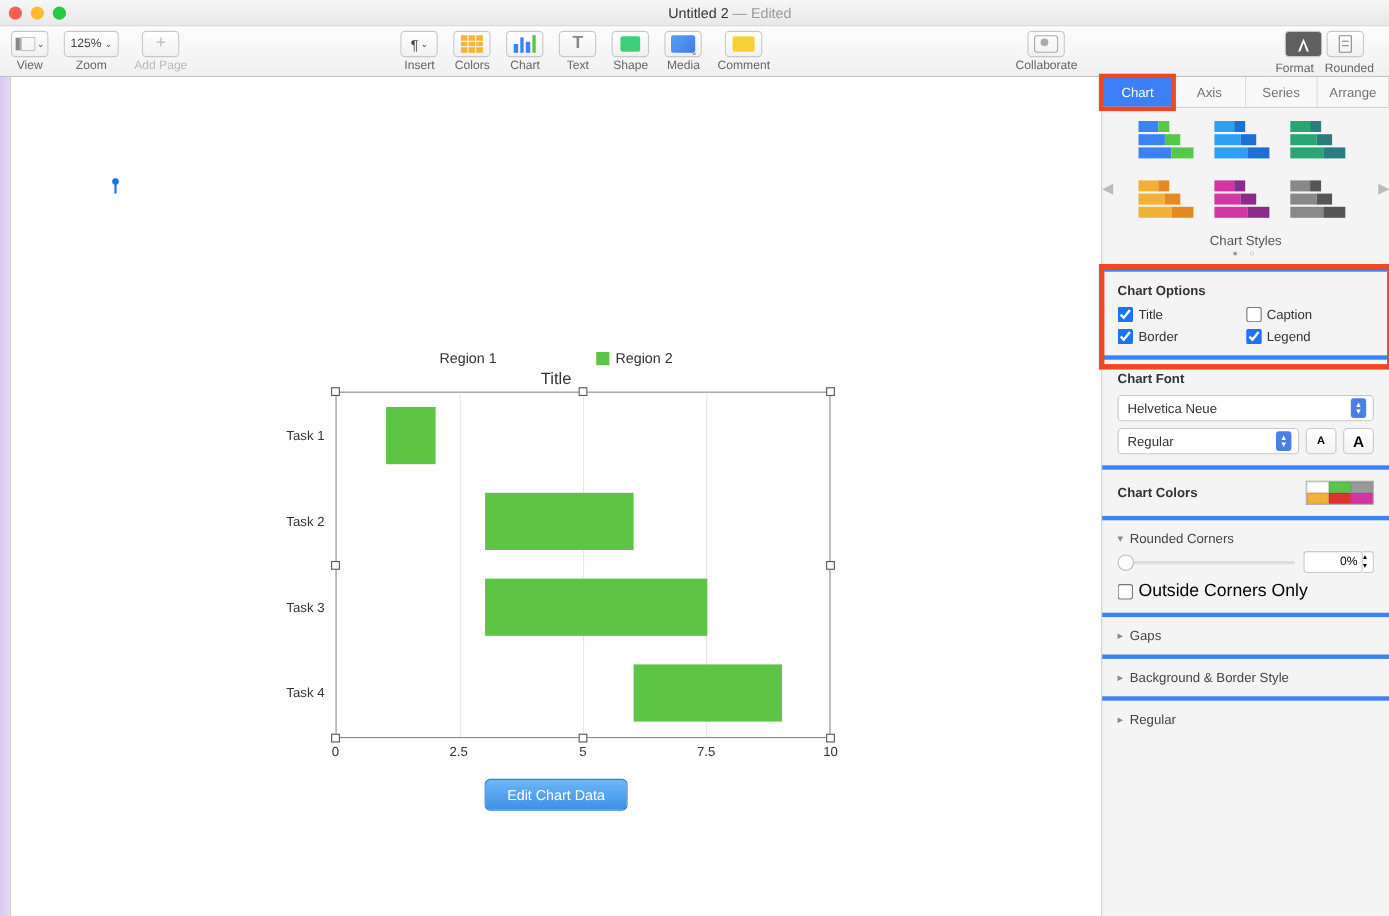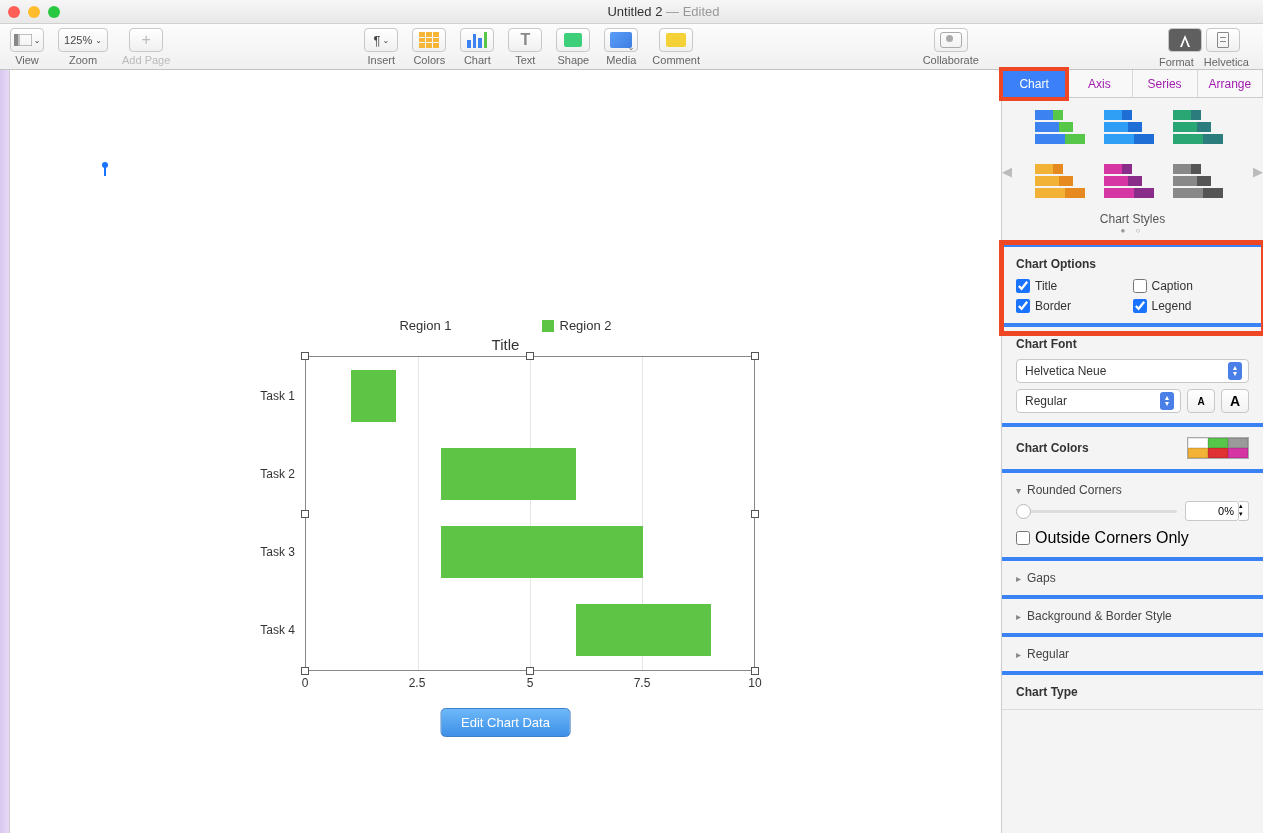--- a/index.html
+++ b/index.html
@@ -32,21 +32,21 @@
 .chart-title{position:absolute;top:266px;left:0;right:0;text-align:center;font-size:15px;color:#333;}
 .chart-box{position:absolute;top:286px;left:295px;width:450px;height:315px;border:1px solid #888;background:#fff;}
 .chart-box .vgrid{position:absolute;top:0;bottom:0;width:1px;background:#e5e5e5;}
 .sel-handle{position:absolute;width:8px;height:8px;background:#fff;border:1px solid #555;}
 .bar{position:absolute;height:52px;background:#5ec445;}
 .y-label{position:absolute;font-size:12px;color:#333;text-align:right;width:60px;}
 .x-label{position:absolute;font-size:12px;color:#333;transform:translateX(-50%);}
 .edit-btn{position:absolute;top:638px;left:50%;transform:translateX(-50%);padding:6px 20px;background:linear-gradient(#6db8f9,#3e90e8);color:#fff;border:1px solid #3a7fc8;border-radius:5px;font-size:13px;}
 .sidebar{width:262px;background:#f4f4f4;border-left:1px solid #ccc;display:flex;flex-direction:column;}
 .sb-tabs{display:flex;height:28px;border-bottom:1px solid #ccc;position:relative;}
-.sb-tab{flex:1;display:flex;align-items:center;justify-content:center;font-size:12px;color:#a21caf;border-right:1px solid #d8d8d8;background:#f8f8f8;}
+.sb-tab{flex:1;display:flex;align-items:center;justify-content:center;font-size:12px;color:#737373;border-right:1px solid #d8d8d8;background:#f8f8f8;}
 .sb-tab:last-child{border-right:none;}
 .sb-tab.active{background:#3b7ff9;color:#fff;}
 .sb-highlight-tab{position:absolute;top:-3px;left:-3px;width:70px;height:34px;border:4px solid #ef4723;pointer-events:none;}
 .chart-styles{padding:10px 12px 8px;position:relative;}
 .styles-grid{display:grid;grid-template-columns:repeat(3,1fr);gap:10px;justify-items:center;margin:0 20px;}
 .style-thumb{width:58px;height:44px;position:relative;}
 .style-thumb .tb{position:absolute;height:10px;}
 .car-arrow{position:absolute;top:50%;transform:translateY(-50%);font-size:13px;color:#bbb;}
 .car-arrow.left{left:0;}
 .car-arrow.right{right:0;}
@@ -199,21 +199,21 @@
         <svg width="16" height="14" viewBox="0 0 16 14">
             <path d="M3 14 L8 2 L13 14 L11 14 L8 6 L5 14 Z" fill="#fff"></path>
           </svg>
       </div>
       <div class="tb-btn icon">
           <div class="icon-doc"></div>
         </div>
     </div>
     <div style="display:flex;gap:10px;margin-top:2px;">
       <div class="tb-label">Format</div>
-      <div class="tb-label">Helvetica</div>
+      <div class="tb-label">Rounded</div>
     </div>
   </div>
 </div>
 
 <div class="content">
   <div class="left-strip"></div>
   <div class="canvas">
     <div class="cursor-pin"></div>
 
     <div class="legend">
@@ -413,17 +413,14 @@
     <div class="panel">
       <div class="disclosure">
           <span>Background &amp; Border Style</span>
         </div>
     </div>
     <div class="panel">
       <div class="disclosure">
           <span>Regular</span>
         </div>
     </div>
-    <div class="panel" style="border-bottom:1px solid #dcdcdc;">
-      <div style="font-size:12px;font-weight:600;color:#333;">Chart Type</div>
-    </div>
   </div>
 </div>
 
 </body></html>

